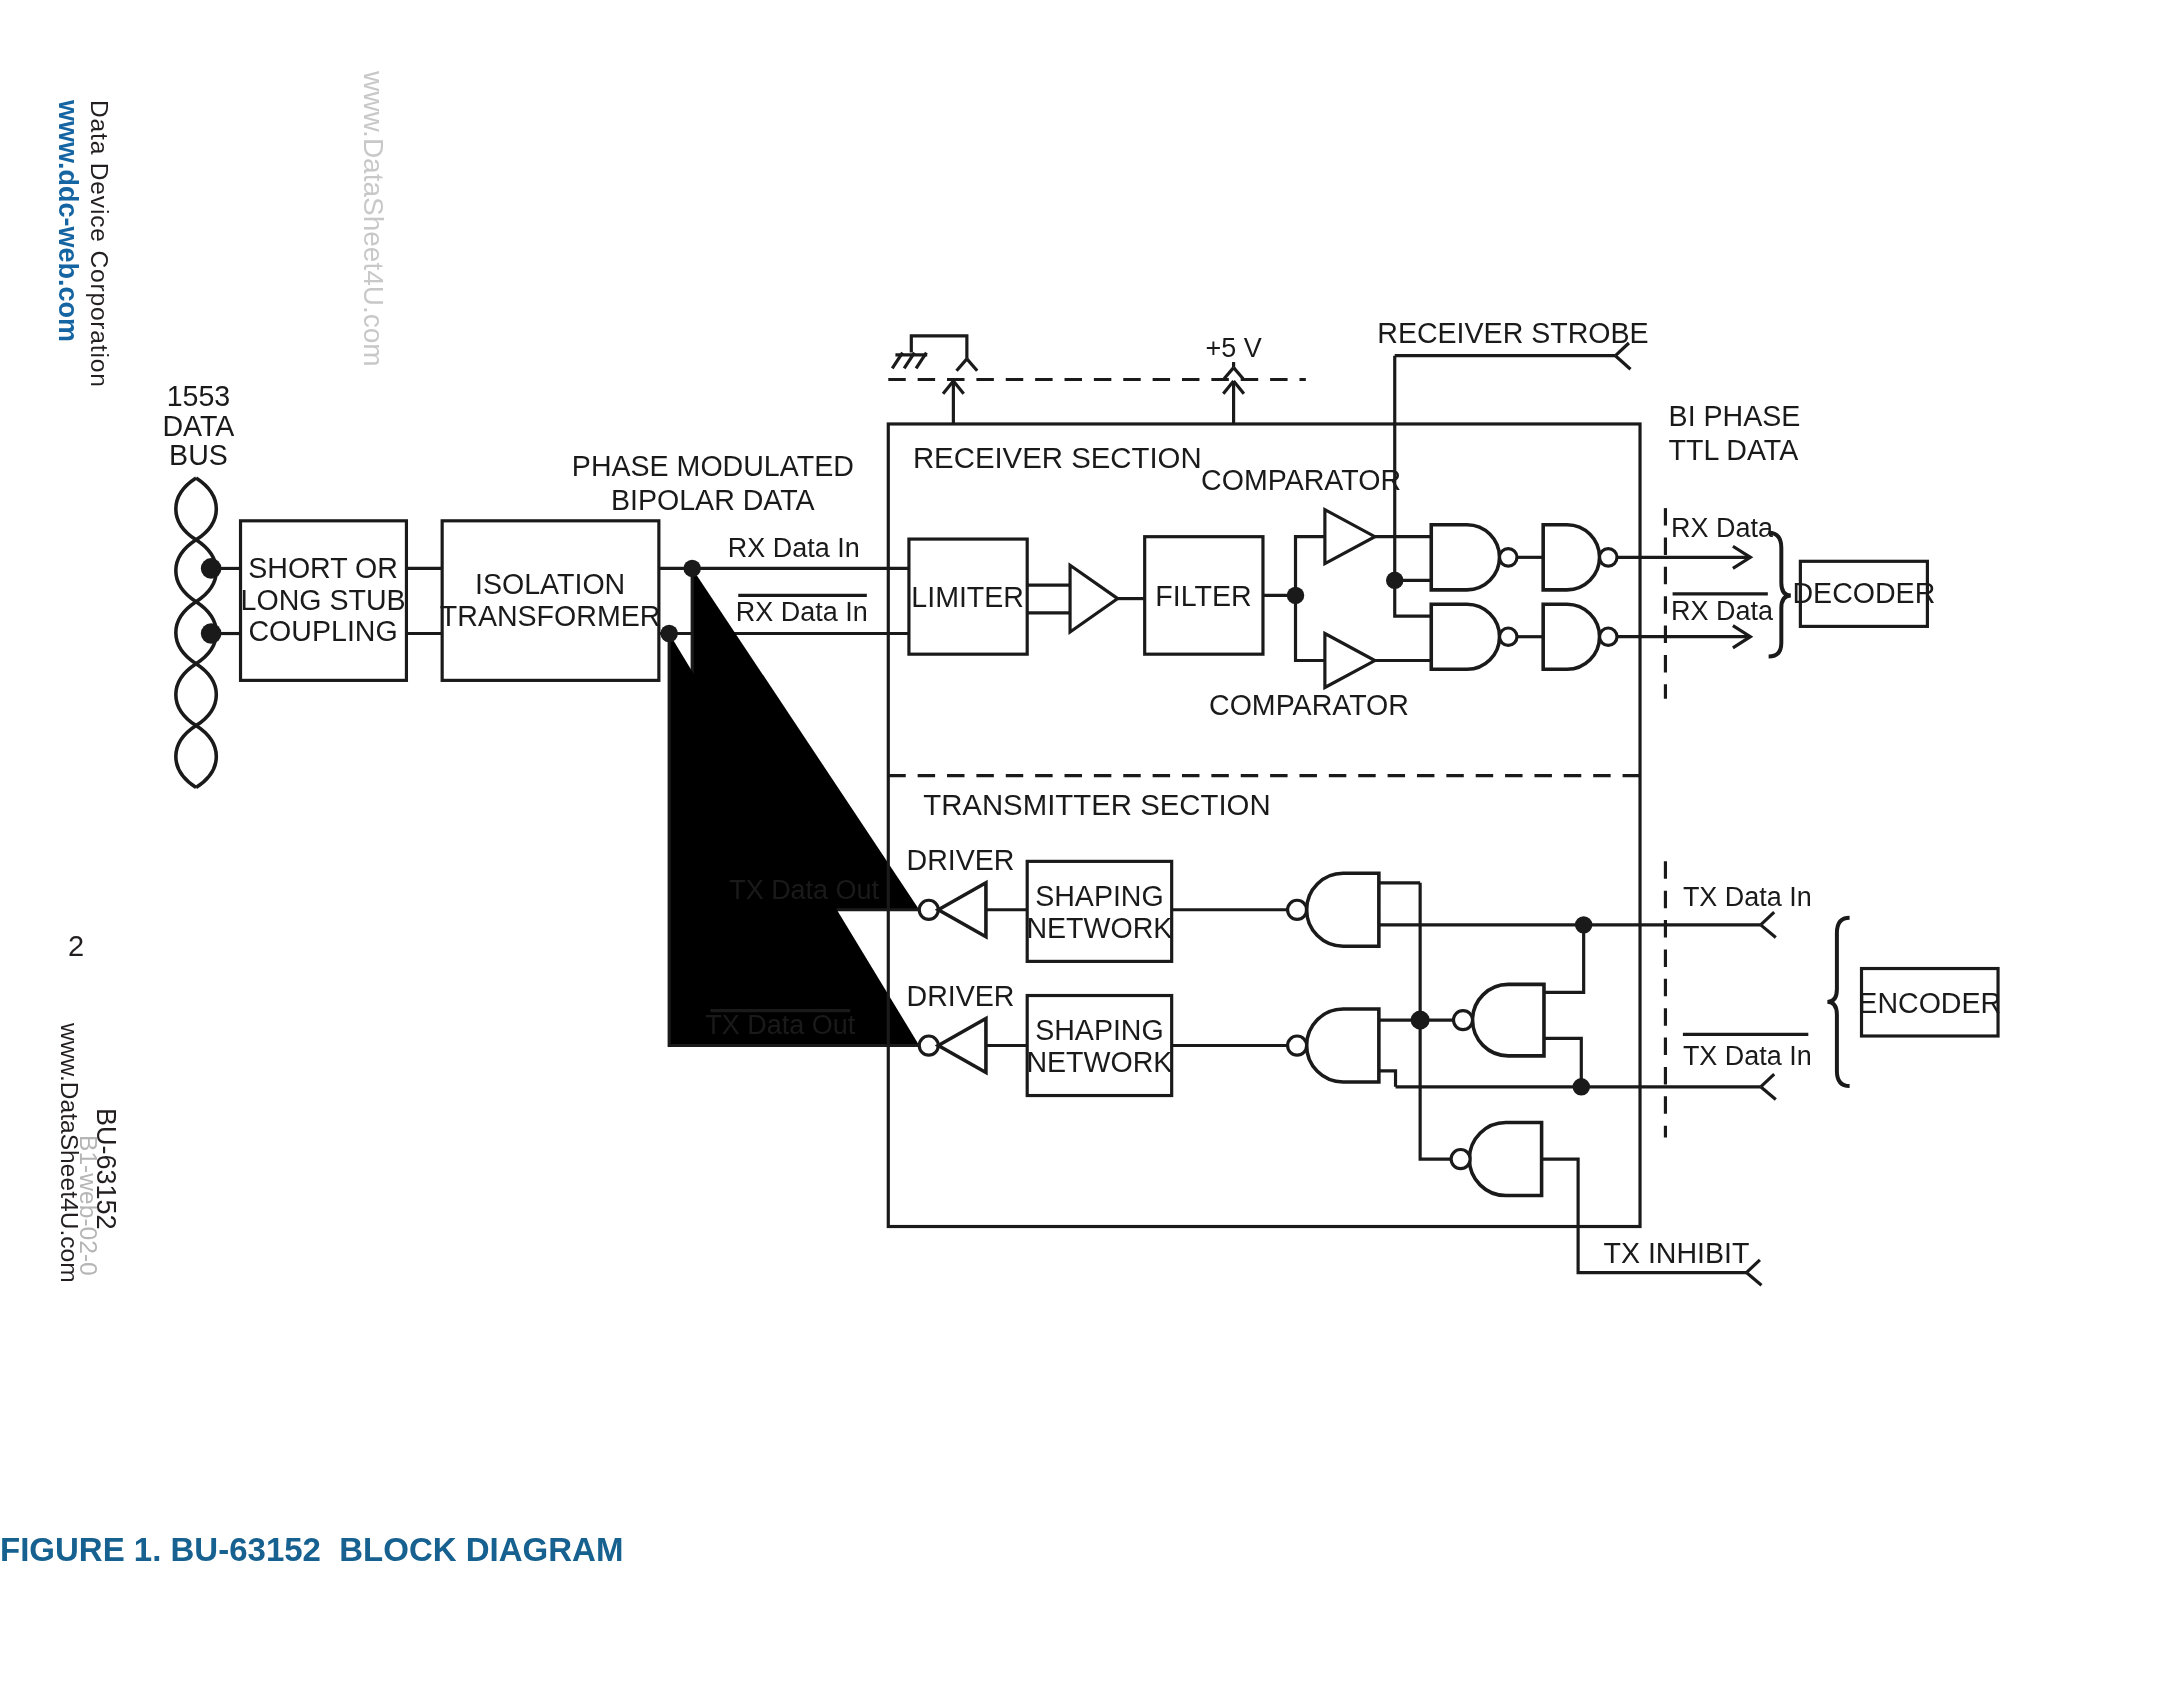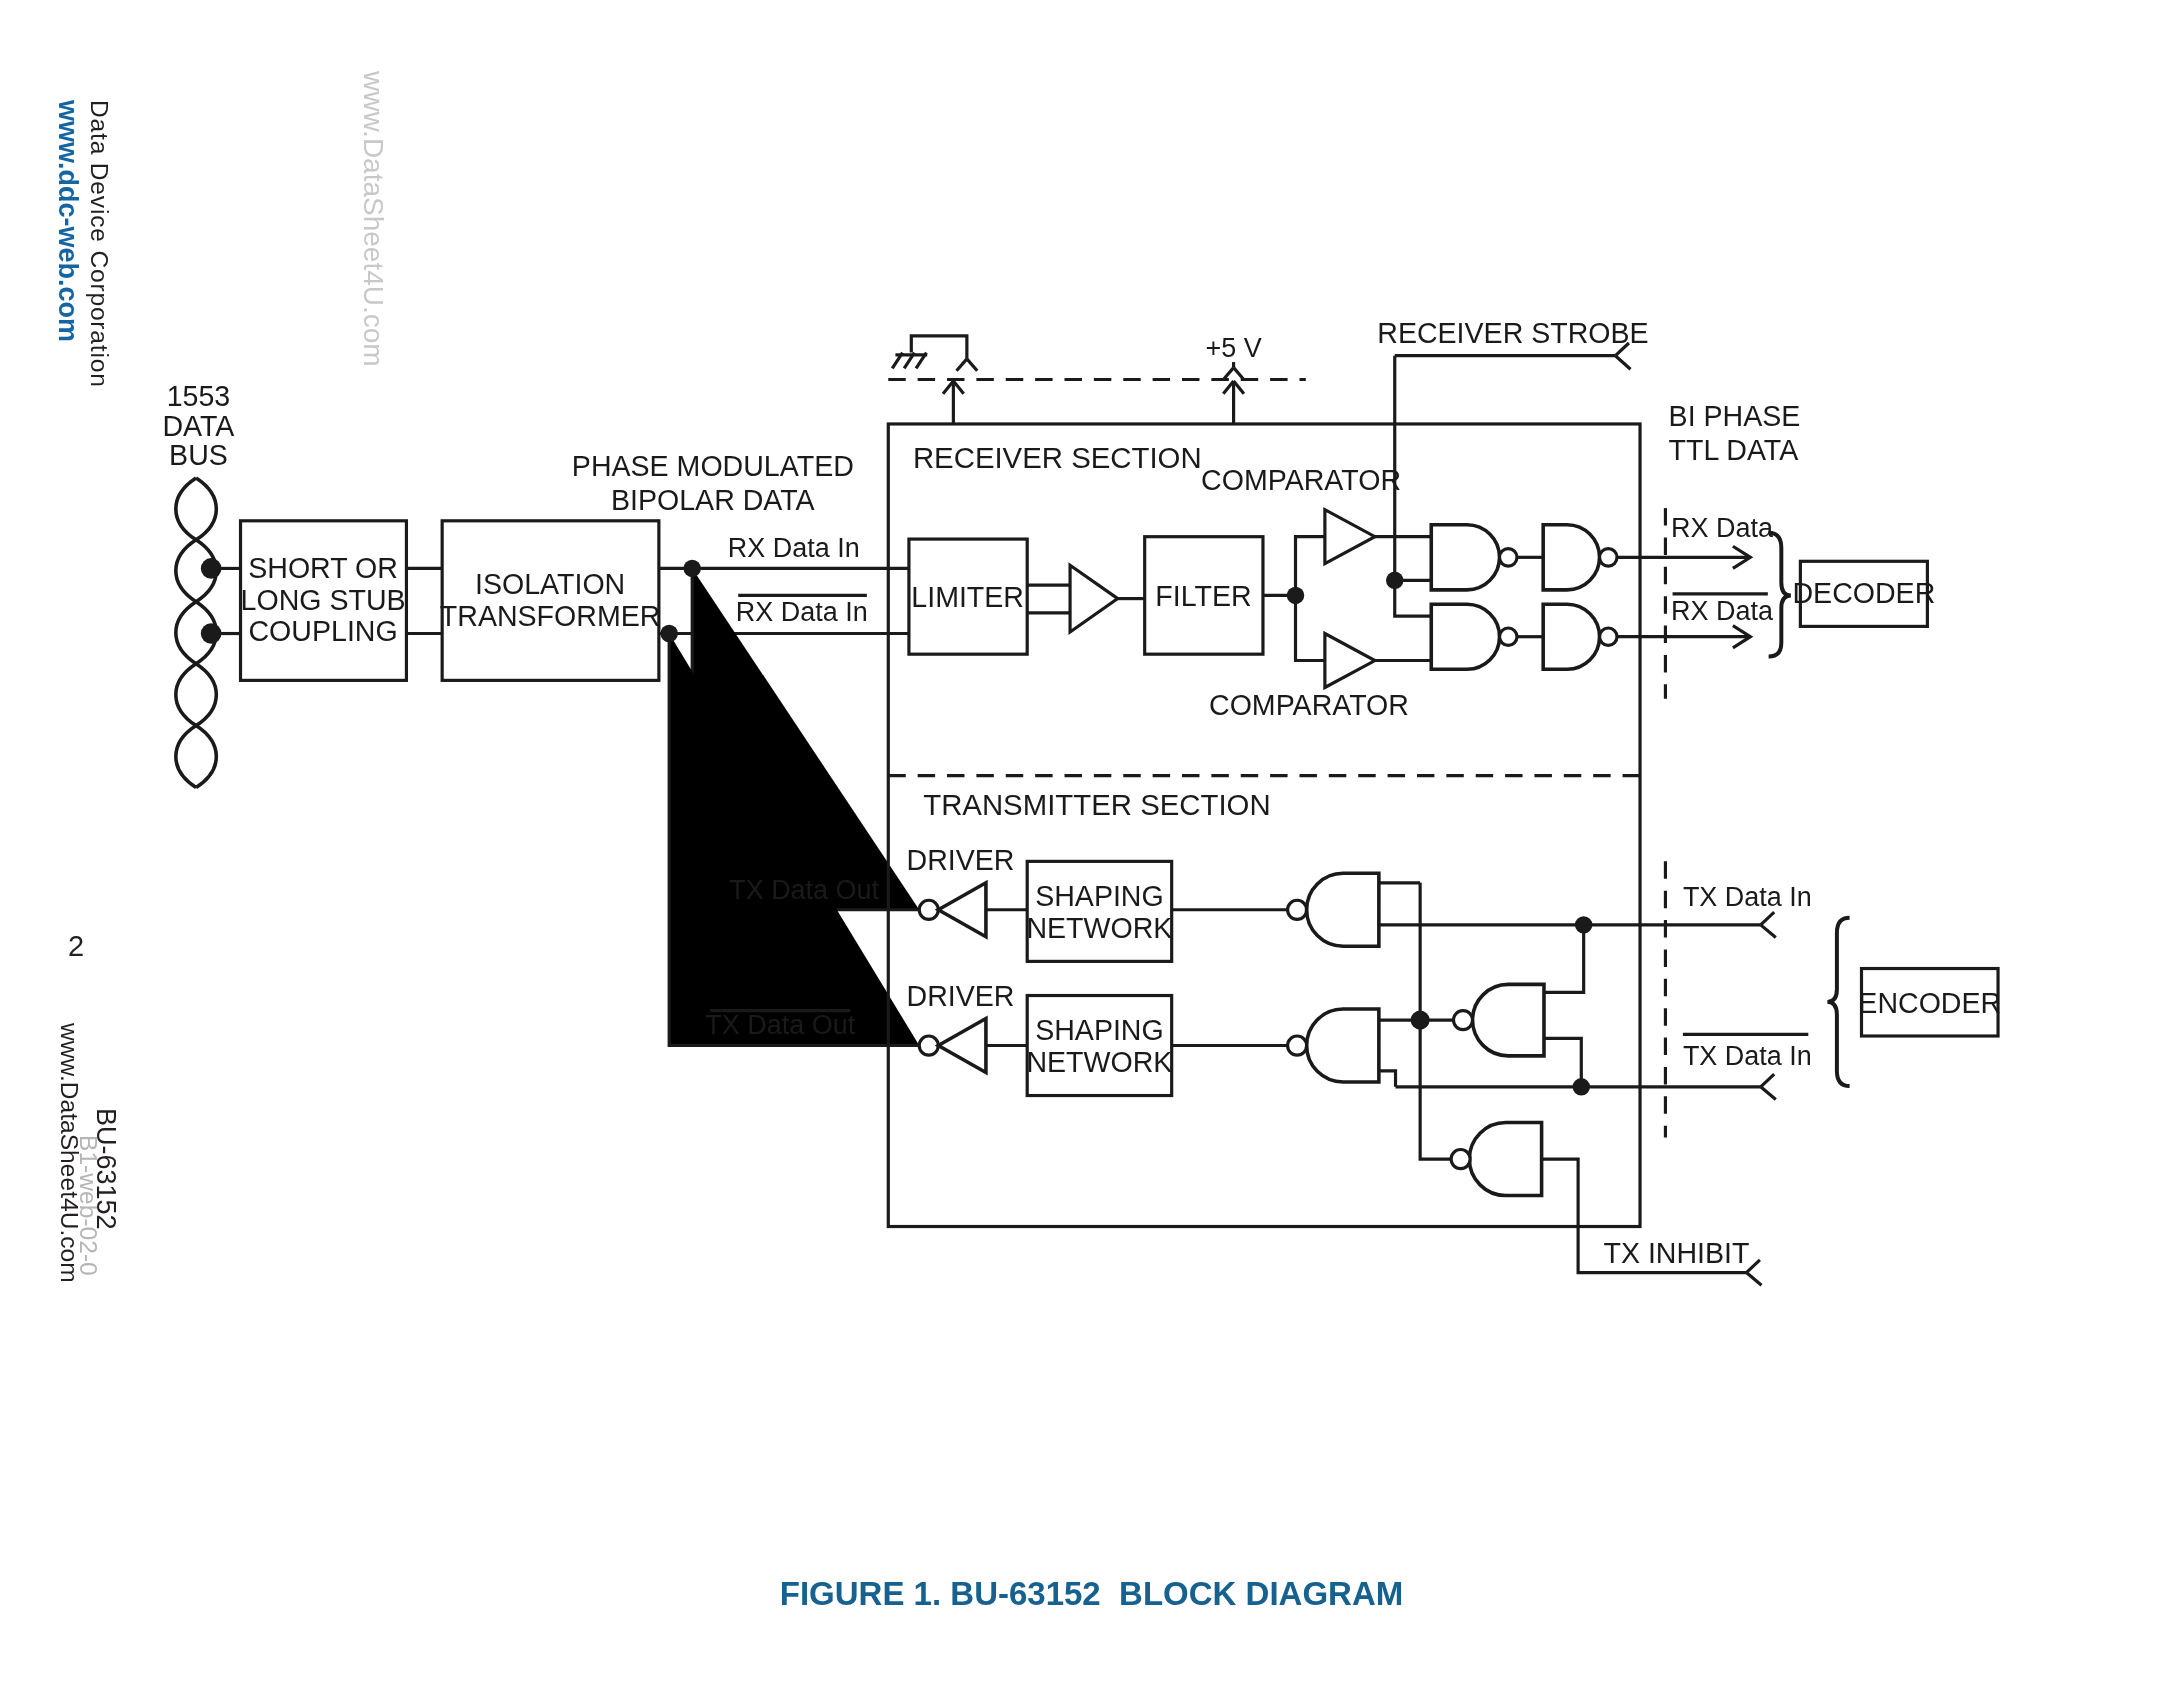--- a/index.html
+++ b/index.html
@@ -20,23 +20,22 @@
   }
   .corp-black{left:111px;top:100px;font-size:24.6px;letter-spacing:0.8px;color:#231f20;}
   .corp-blue{left:81px;top:100px;font-size:27px;font-weight:bold;color:#1565a3;}
   .wm-top{left:387px;top:71px;font-size:28px;color:#c8c8c8;}
   .wm-bottom{left:81px;top:1023px;font-size:24.6px;color:#231f20;}
   .wm-bottom-gray{left:100px;top:1135px;font-size:24.6px;color:#b5b5b5;}
   .part-vert{left:119px;top:1108px;font-size:27px;color:#231f20;}
   .page-num{position:absolute;left:68px;top:930px;font-size:29px;color:#231f20;}
   .caption{
     position:absolute;left:0;top:1531px;width:2183px;
-    text-align:center;font-size:33px;font-weight:bold;color:#16618f;
+    text-align:left;font-size:33px;font-weight:bold;color:#16618f;
     white-space:pre;
-    margin-top:44px;
   }
   svg text{
     font-family:"Liberation Sans", sans-serif;
     fill:#1a1a1a;
   }
   .t36{font-size:36px;}
   .t34{font-size:34px;}
   .t37{font-size:37px;}
 </style>
 </head>

